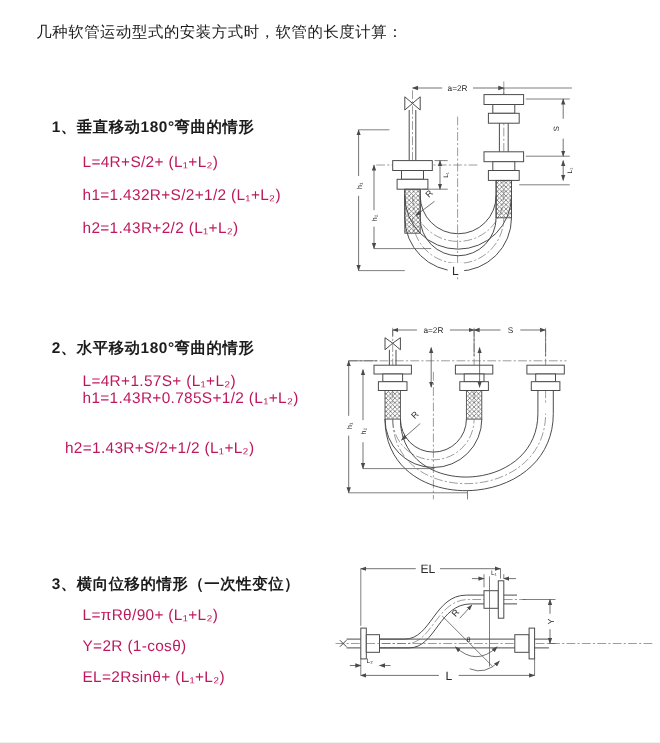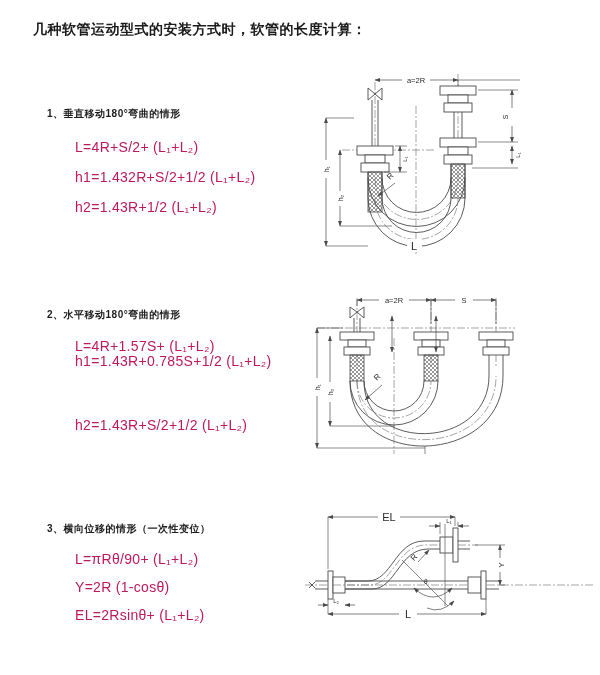--- a/index.html
+++ b/index.html
@@ -1,47 +1,47 @@
 <!DOCTYPE html>
 <html><head>
 <meta charset="utf-8">
 <style>
   html,body{margin:0;padding:0;background:#e8e8e8;}
   .page{
     position:relative;width:600px;height:675px;background:#ffffff;overflow:hidden;
     font-family:"Liberation Sans",sans-serif;color:#1c1c1c;
   }
   .abs{position:absolute;}
-  .title{font-size:14px;font-weight:700;letter-spacing:.5px;}
-  .sec-heading{font-size:10px;font-weight:600;letter-spacing:.5px;}
+  .title{font-size:14px;font-weight:400;letter-spacing:.5px;}
+  .sec-heading{font-size:14px;font-weight:600;letter-spacing:.5px;}
   .formula{font-size:14px;font-weight:500;letter-spacing:.3px;color:#be185d;}
   svg{display:block;}
   svg .ln{stroke:#4a4a4a;stroke-width:.9;fill:none;}
   svg .thin{stroke:#5a5a5a;stroke-width:.7;fill:none;}
   svg .cl{stroke:#6a6a6a;stroke-width:.6;fill:none;stroke-dasharray:8 2 2 2;}
   svg .dim{stroke:#4a4a4a;stroke-width:.7;fill:none;}
   svg .dlabel{font-family:"Liberation Sans",sans-serif;fill:#2a2a2a;}
   svg rect.part{fill:#ffffff;stroke:#4a4a4a;stroke-width:.9;}
 </style>
 </head>
 <body>
 
 <div class="page">
 
   <div class="abs title" style="left:33px;top:21px;">几种软管运动型式的安装方式时，软管的长度计算：</div>
 
   <div class="abs sec-heading" style="left:47px;top:107px;">1、垂直移动180°弯曲的情形</div>
   <div class="abs formula" style="left:75px;top:139px;">L=4R+S/2+ (L₁+L₂)</div>
   <div class="abs formula" style="left:75px;top:169px;">h1=1.432R+S/2+1/2 (L₁+L₂)</div>
-  <div class="abs formula" style="left:75px;top:199px;">h2=1.43R+1/2 (L₁+L₂)</div>
+  <div class="abs formula" style="left:75px;top:199px;">h2=1.43R+2/2 (L₁+L₂)</div>
 
   <div class="abs sec-heading" style="left:47px;top:308px;">2、水平移动180°弯曲的情形</div>
   <div class="abs formula" style="left:75px;top:338px;">L=4R+1.57S+ (L₁+L₂)</div>
   <div class="abs formula" style="left:75px;top:353px;">h1=1.43R+0.785S+1/2 (L₁+L₂)</div>
-  <div class="abs formula" style="left:75px;top:399px;margin-top:18px;">h2=1.43R+S/2+1/2 (L₁+L₂)</div>
+  <div class="abs formula" style="left:59px;top:399px;">h2=1.43R+S/2+1/2 (L₁+L₂)</div>
 
   <div class="abs sec-heading" style="left:47px;top:522px;">3、横向位移的情形（一次性变位）</div>
   <div class="abs formula" style="left:75px;top:551px;">L=πRθ/90+ (L₁+L₂)</div>
   <div class="abs formula" style="left:75px;top:579px;text-align:center;">Y=2R (1-cosθ)</div>
   <div class="abs formula" style="left:75px;top:607px;">EL=2Rsinθ+ (L₁+L₂)</div>
 
   <div class="abs" style="left:312px;top:66px;">
     <svg width="280" height="195" viewBox="0 0 280 195">
       <defs>
         <marker id="a1" viewBox="0 0 10 10" refX="9" refY="5" markerWidth="8" markerHeight="8" orient="auto-start-reverse">

